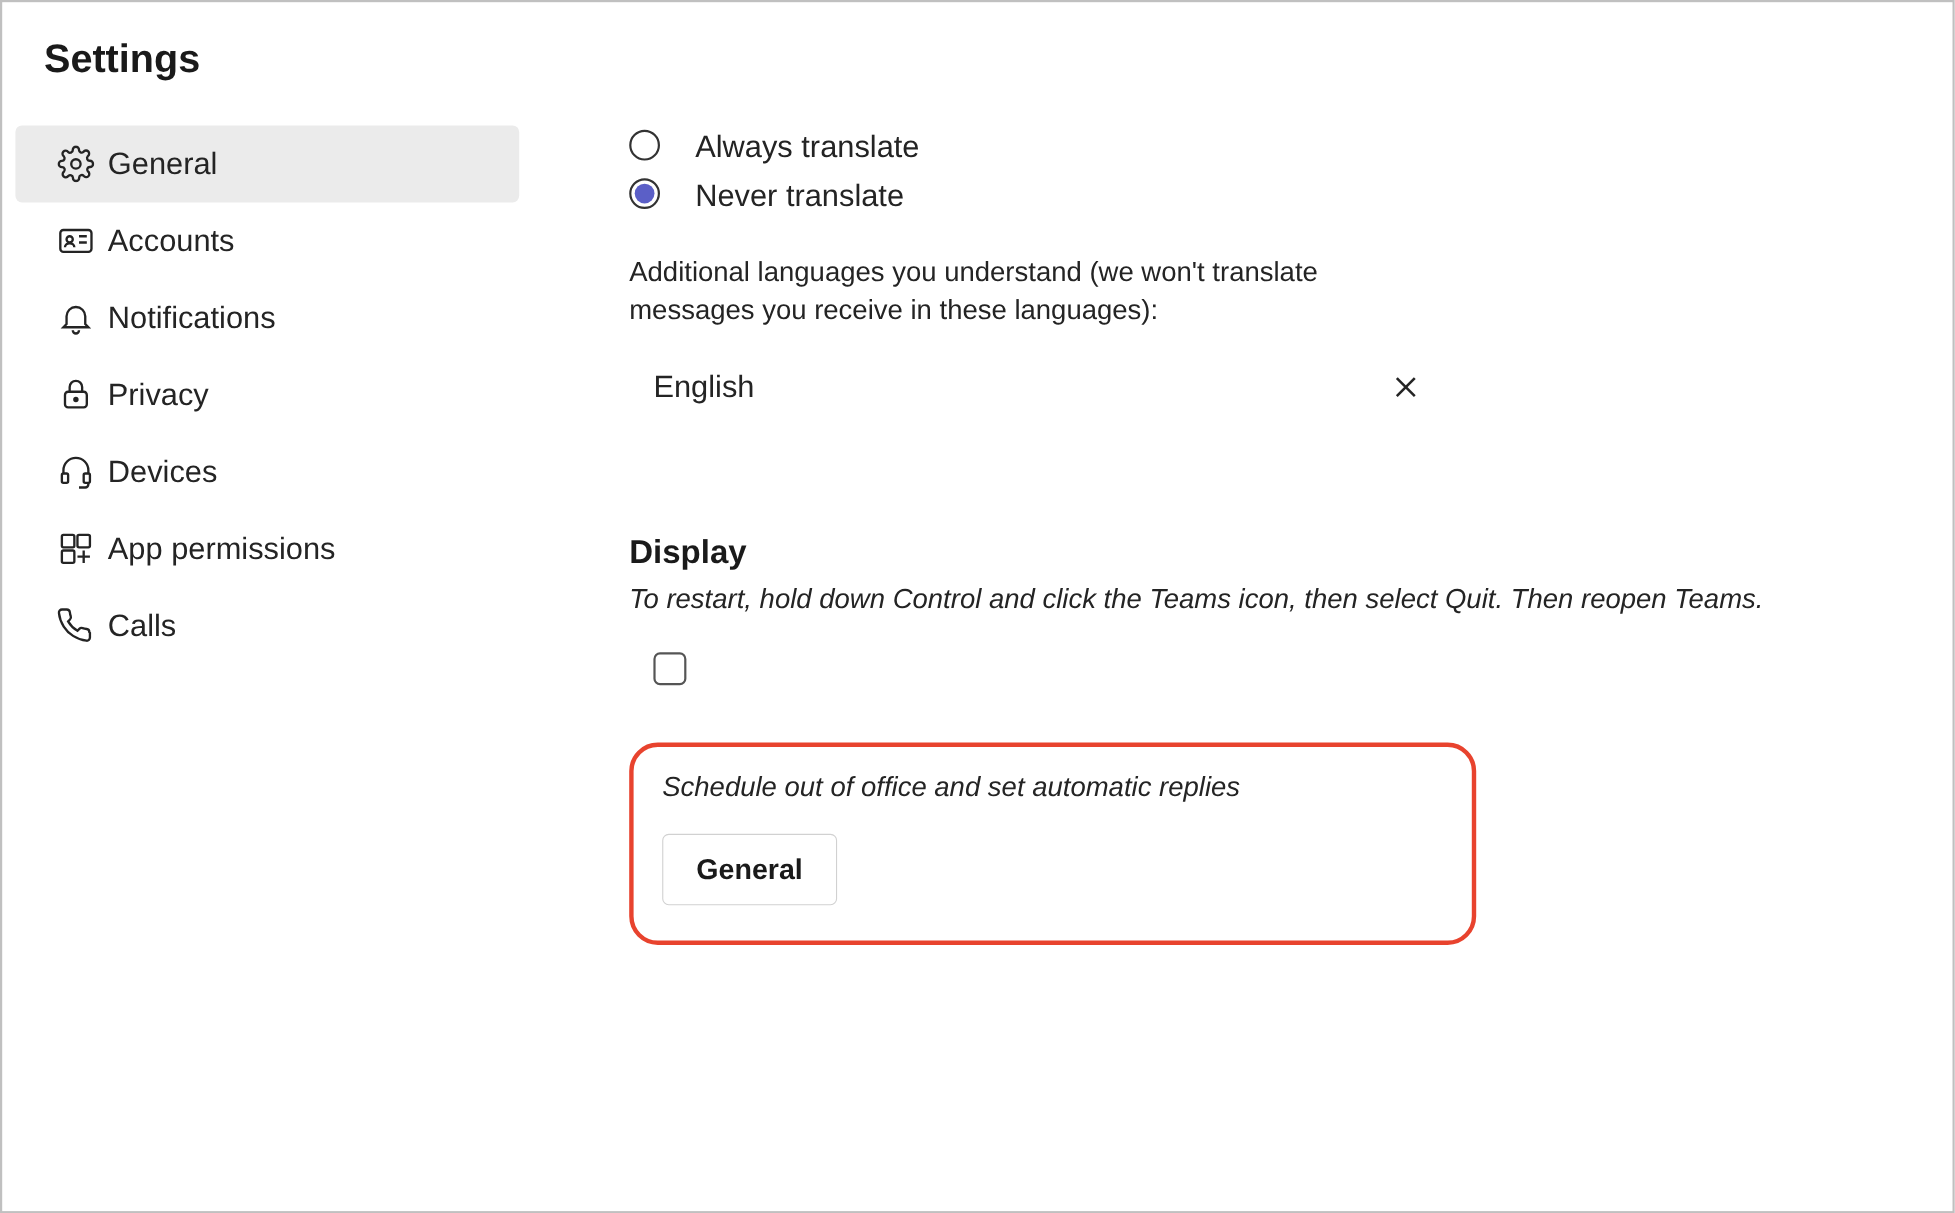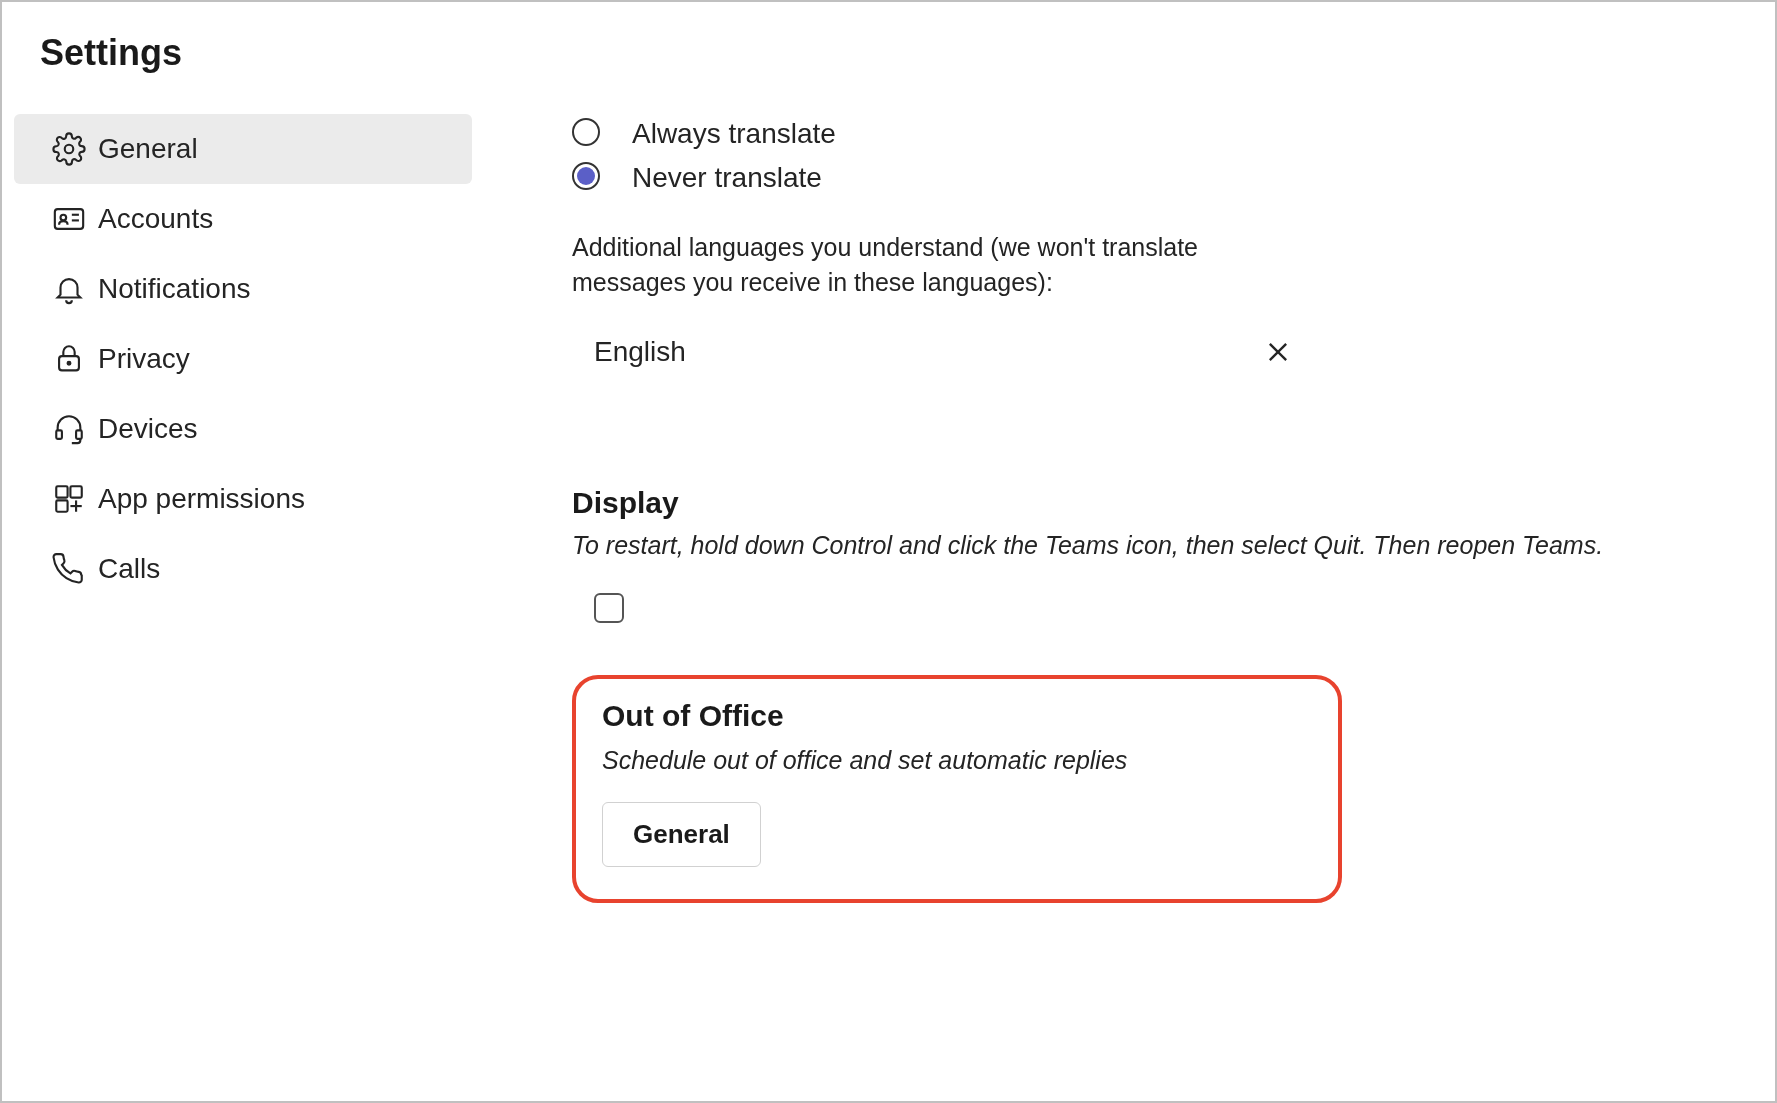--- a/index.html
+++ b/index.html
@@ -311,18 +311,17 @@
 
     <div class="section">
       <h2 class="section-title">Display</h2>
       <p class="section-desc">To restart, hold down Control and click the Teams icon, then select Quit. Then reopen Teams.</p>
       <div class="checkbox-row">
         <span class="checkbox"></span>
       </div>
     </div>
 
     <div class="highlight-box">
-      <h2 class="section-title">Out of Office</h2>
       <p class="section-desc">Schedule out of office and set automatic replies</p>
       <button class="btn">General</button>
     </div>
   </main>
 </div>
 
 </body></html>

